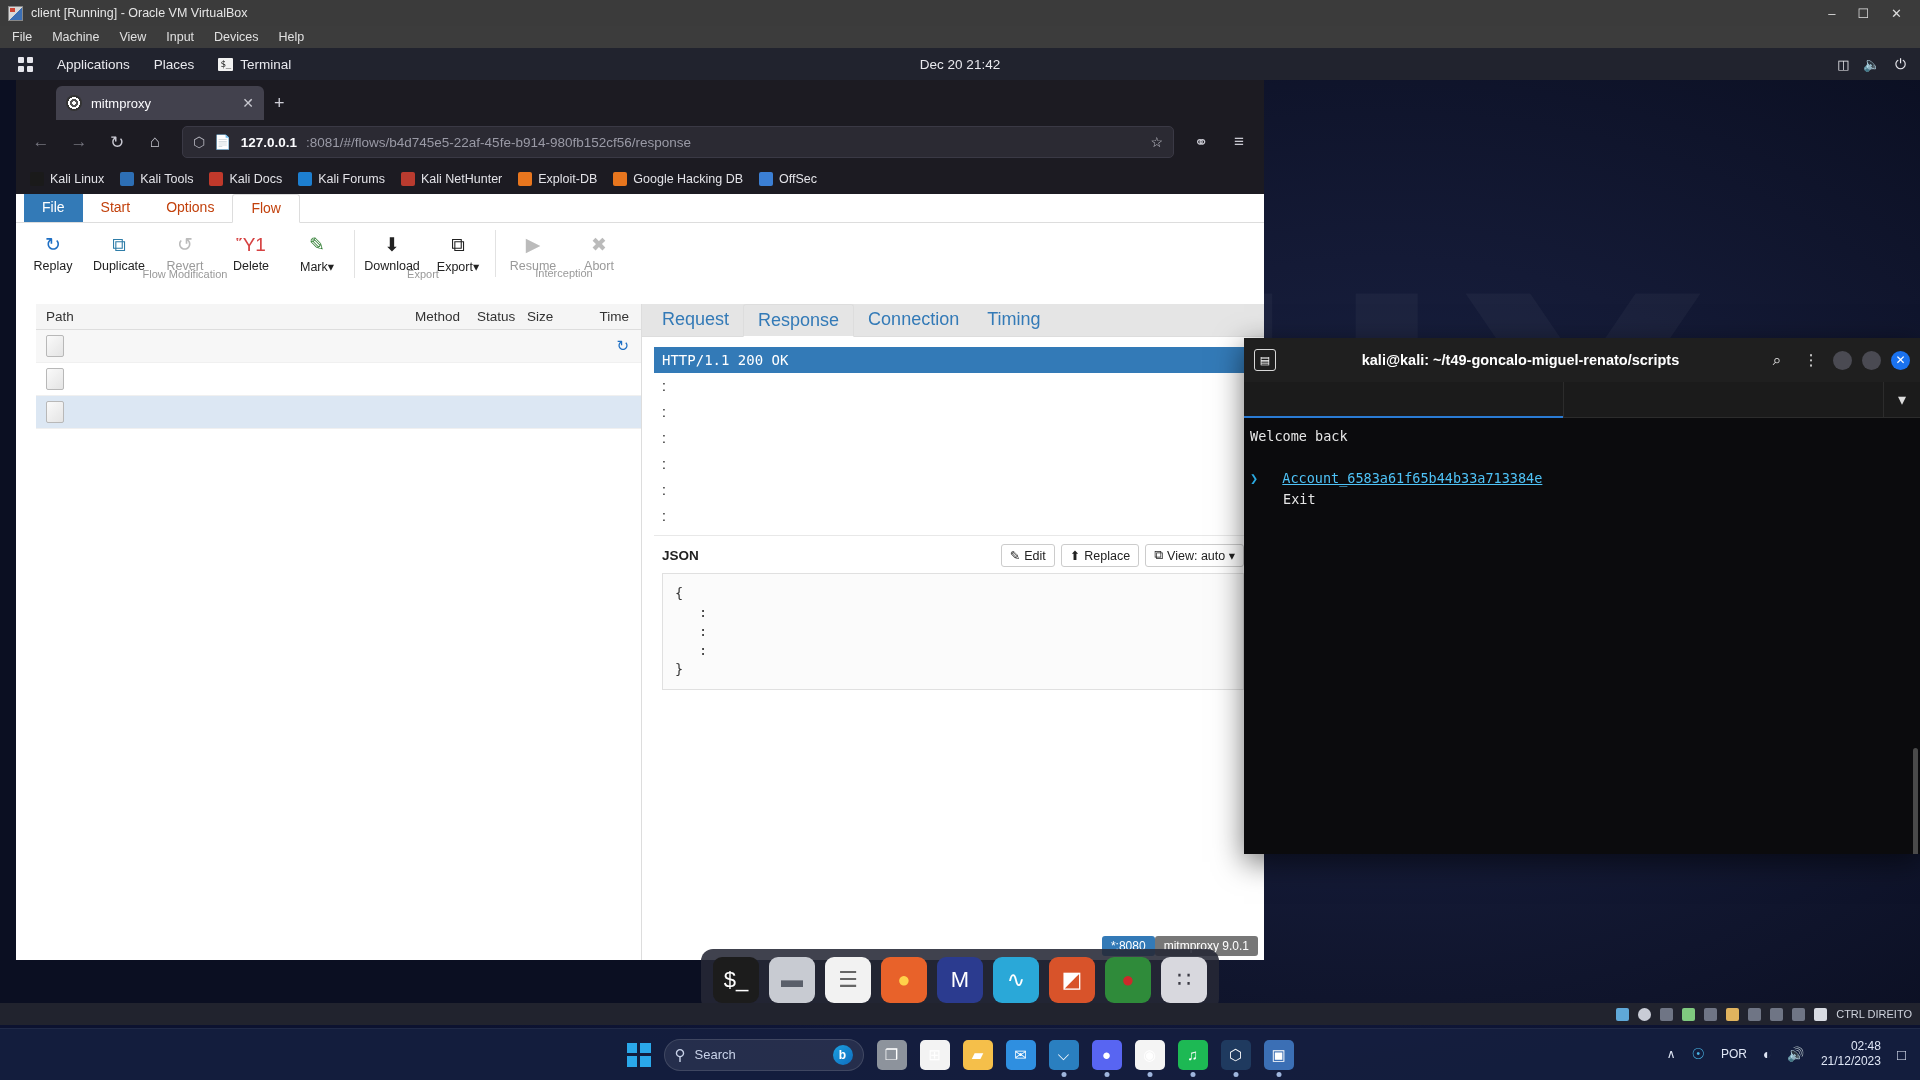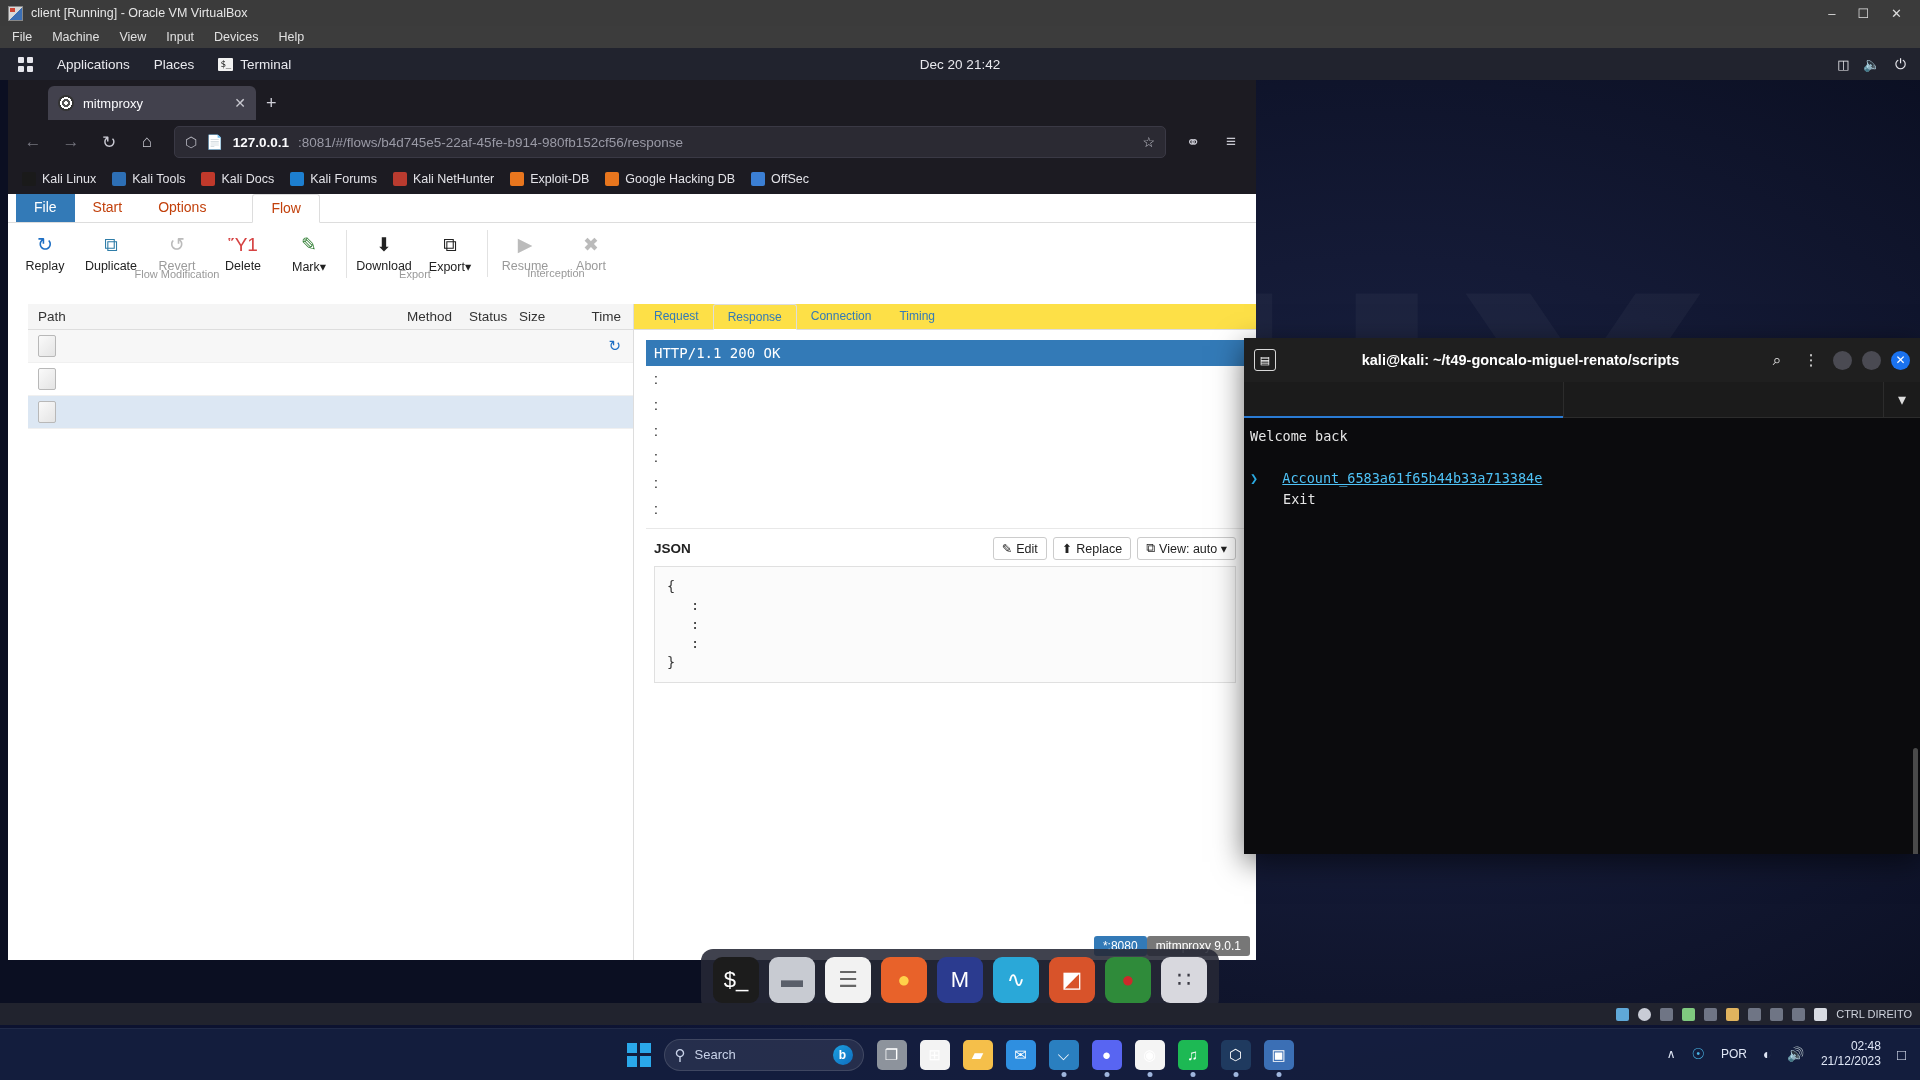--- a/index.html
+++ b/index.html
@@ -89,21 +89,21 @@
     grid-template-rows: 1fr 1fr; gap: 3px; }
   .kp-grid i { background: #e6e6ec; border-radius: 1px; }
   .kp-clock { position: absolute; left: 50%; transform: translateX(-50%); font-size: 13.5px; }
   .kp-right { margin-left: auto; display: flex; align-items: center; gap: 14px; padding-right: 6px; }
   .term-mini { width: 15px; height: 13px; background: #f2f2f2; color:#111;
     font-size: 9px; font-family: "DejaVu Sans Mono", monospace;
     display:flex; align-items:center; justify-content:center; border-radius:1px;}
 
   
   .ff {
-    position: absolute; left: 8px; top: 32px; width: 1248px; height: 880px;
+    position: absolute; left: 16px; top: 32px; width: 1248px; height: 880px;
     background: #1c1b22; display: flex; flex-direction: column; z-index: 4;
   }
   .ff-tabstrip { height: 40px; display: flex; align-items: flex-end; padding-left: 40px; }
   .ff-tab {
     width: 208px; height: 34px; background: #42414d; border-radius: 6px 6px 0 0;
     display: flex; align-items: center; gap: 9px; padding: 0 10px; color: #fbfbfe; font-size: 13px;
   }
   .ff-tab-fav { width: 16px; height: 16px; border-radius: 50%;
     background: radial-gradient(circle, #fff 0 2px, #555 2px 4px, #fff 4px 6px, #333 6px 8px); }
   .ff-tab-close { margin-left: auto; color: #c8c8d0; font-size: 14px; }
@@ -127,21 +127,21 @@
   .bm { display: flex; align-items: center; gap: 6px; }
   .bm-ic { width: 14px; height: 14px; border-radius: 2px; display:block; }
   .ff-content { flex: 1; background: #ffffff; overflow: hidden; position: relative; }
 
   
   .mp-tabs { height: 29px; background: #fff; display: flex; align-items: stretch;
     border-bottom: 1px solid #ddd; padding-left: 8px; font-size: 14px; }
   .mp-tab { padding: 5px 18px 4px; color: #c2410c; cursor: default; }
   .mp-tab.file { background: #337ab7; color: #fff; }
   .mp-tab.active { border: 1px solid #ddd; border-bottom: 1px solid #fff;
-    margin-bottom: -1px; border-radius: 3px 3px 0 0; margin-left: 28px; }
+    margin-bottom: -1px; border-radius: 3px 3px 0 0; }
   .mp-ribbon { height: 80px; background: #fff; display: flex; align-items: flex-start;
     padding: 7px 4px 0; position: relative; }
   .mp-group { display: flex; position: relative; }
   .mp-group + .mp-group { border-left: 1px solid #e2e2e2; margin-left: 4px; padding-left: 4px; }
   .mp-btn { width: 66px; display: flex; flex-direction: column; align-items: center;
     gap: 4px; padding: 4px 2px; font-size: 12.5px; color: #222; }
   .mp-btn .gl { font-size: 19px; line-height: 21px; }
   .mp-btn.disabled { color: #9a9a9a; }
   .mp-grouplabel { position: absolute; bottom: -2px; left: 0; right: 0; text-align: center;
     font-size: 11px; color: #999; }
@@ -157,21 +157,21 @@
   .c-method { width: 62px; text-align: left; }
   .c-status { width: 46px; color: #1f8a3b; }
   .c-size { width: 56px; text-align: right; }
   .c-time { width: 62px; text-align: right; padding-right: 12px; }
   .fl-head .c-size { text-align: left; padding-left: 4px;}
   .fl-head .c-time { text-align: right; }
   .swatch { width: 18px; height: 22px; border: 1px solid #b8b8b8;
     background: linear-gradient(135deg,#fafafa,#e4e4e4); border-radius: 2px; flex: none; }
   .mp-right { flex: 1; display: flex; flex-direction: column; background: #fff; }
   .rp-tabs { display: flex; padding-left: 6px; border-bottom: 1px solid #ddd;
-    font-size: 12px; background: #fde047; }
+    font-size: 18px; background: #e5e5e5; }
   .rp-tab { padding: 5px 14px; color: #337ab7; }
   .rp-tab.active { border: 1px solid #ddd; border-bottom: 1px solid #fff;
     margin-bottom: -1px; border-radius: 3px 3px 0 0; color: #337ab7; }
   .rp-inner { padding: 10px 12px 0; font-size: 14px; }
   .statusline { background: #337ab7; color: #fff; font-family: "DejaVu Sans Mono", monospace;
     font-size: 14px; padding: 5px 8px; }
   .hdr { padding: 5px 8px; font-size: 14px; color: #222; }
   .hdr b { font-weight: bold; }
   .hdr span.v { font-family: "DejaVu Sans Mono", monospace; font-size: 13.5px; }
   .json-bar { display: flex; align-items: center; padding: 8px 8px 6px;

